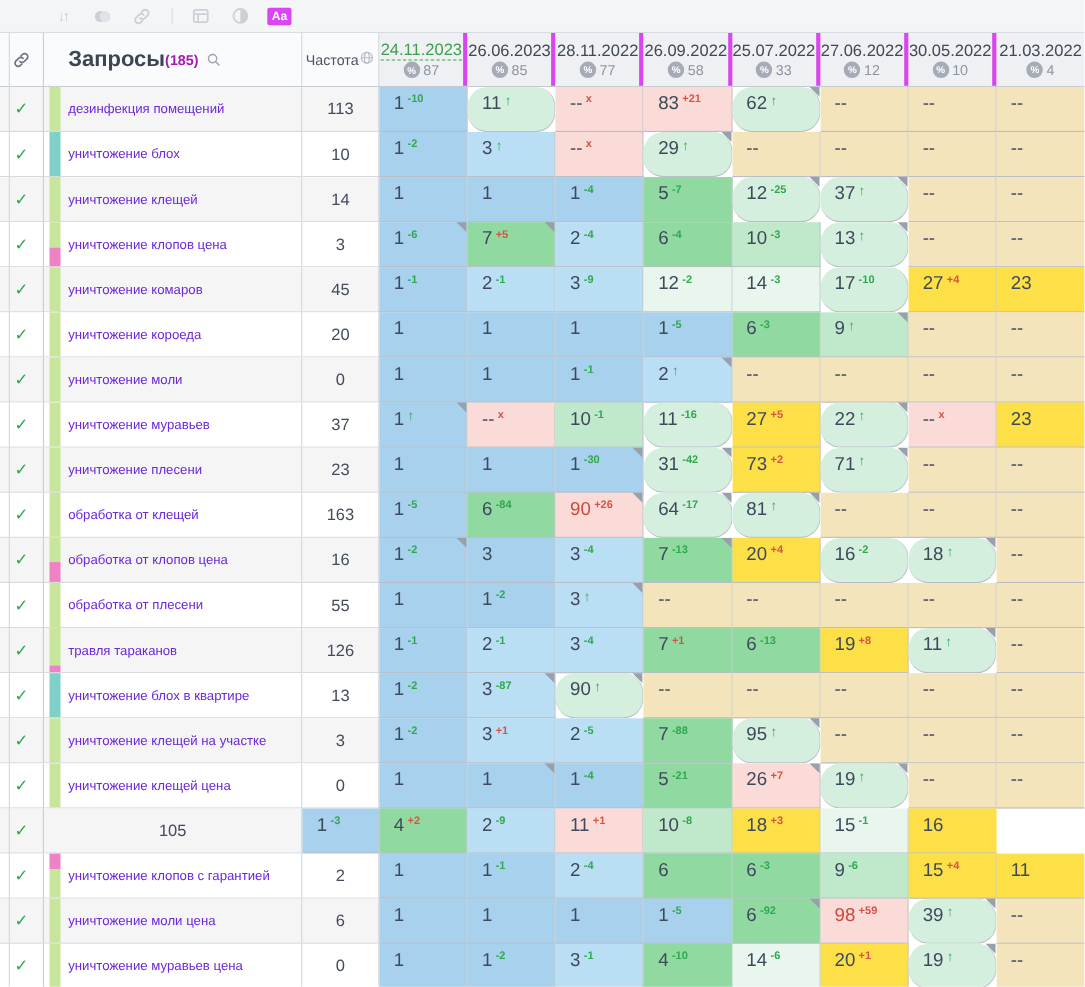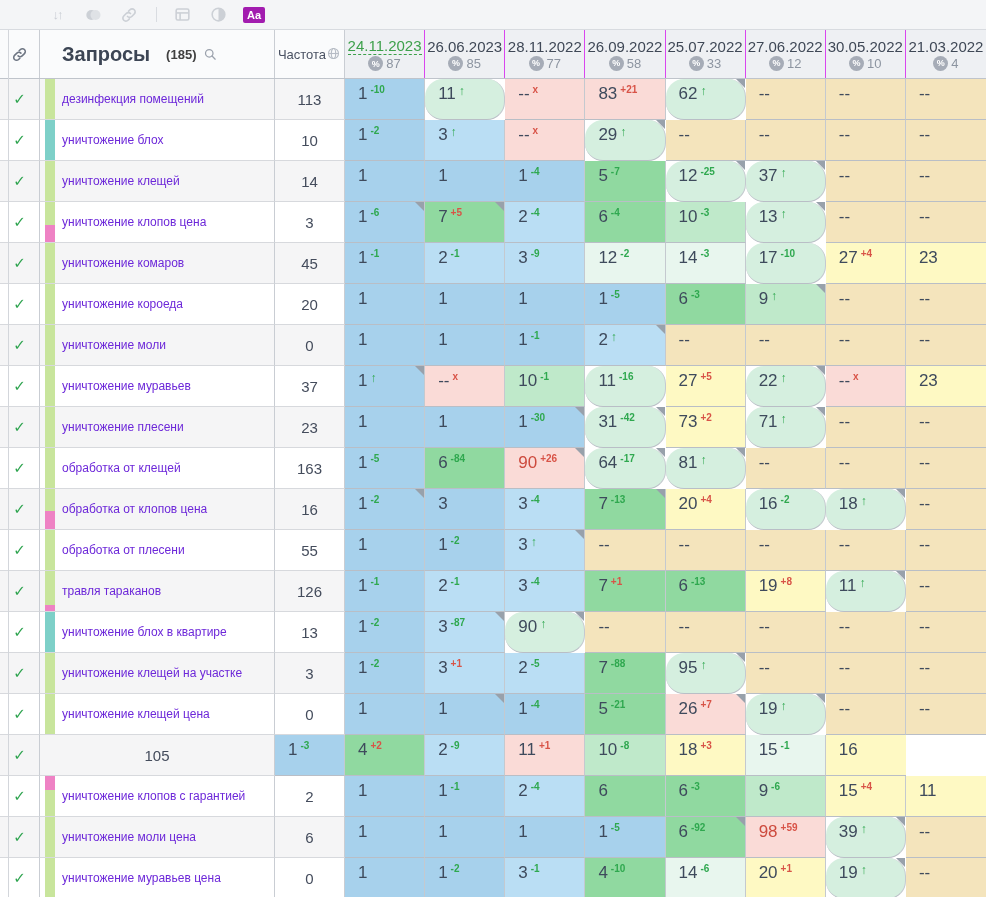--- a/index.html
+++ b/index.html
@@ -14,39 +14,39 @@
   .toolbar{
     height:30px;background:#f4f5f7;border-bottom:1px solid #d8dbe0;
     display:flex;align-items:center;padding-left:46px;box-sizing:border-box;
   }
   .tb-ico{display:inline-flex;align-items:center;justify-content:center;
     width:22px;height:20px;margin-right:14px;color:#c9cdd4;}
   .tb-ico svg{display:block;}
   .tb-sort{font-size:13px;letter-spacing:-2px;color:#c9cdd4;font-weight:bold;}
   .tb-div{width:1px;height:15px;background:#d9dce1;margin:0 14px 0 2px;}
   .tb-aa{
-    background:#a21caf;color:#fff;font-size:11px;font-weight:bold;
+    background:#d946ef;color:#fff;font-size:11px;font-weight:bold;
     padding:2px 4px;border-radius:2px;line-height:12px;
   }
 
   
   .hrow,.row{display:grid;grid-template-columns:40px 235px 70px repeat(8,1fr);}
   .hrow{height:48px;border-bottom:1px solid #bfc4cb;background:#f7f8fa;}
   .row{height:41px;}
   .cell{box-sizing:border-box;position:relative;}
 
   
   .hcell{border-right:1px solid #c9cdd3;display:flex;align-items:center;justify-content:center;background:#fafbfc;}
   .hcell.kw{justify-content:flex-start;padding-left:22px;}
   .h-queries{font-size:20px;font-weight:bold;color:#3c4554;}
-  .h-count{font-size:13px;font-weight:bold;color:#404040;margin-left:16px;}
+  .h-count{font-size:13px;font-weight:bold;color:#a21caf;margin-left:0;}
   .h-search{margin-left:7px;display:inline-flex;}
   .h-freq{display:flex;flex-direction:row;align-items:center;justify-content:center;}
   .h-freq-label{font-size:13px;color:#4a5263;}
-  .dhcell{background:#eef0f3;border-right:1px solid #d946ef;
+  .dhcell{background:#eef0f3;border-right:4px solid #d946ef;
     display:flex;flex-direction:column;align-items:center;justify-content:center;}
   .dhcell:last-child{border-right:none;}
   .d-date{font-size:15px;color:#3f4856;line-height:17px;}
   .d-date.active{color:#3da04b;border-bottom:1px dashed #3da04b;}
   .d-pct{display:flex;align-items:center;margin-top:1px;}
   .pct-circle{width:15px;height:15px;border-radius:50%;background:#a6acb7;color:#fff;
     font-size:9px;font-weight:bold;display:inline-flex;align-items:center;justify-content:center;margin-right:3px;}
   .pct-num{font-size:13px;color:#8d95a1;}
 
   
@@ -72,21 +72,21 @@
   .sup{font-size:10px;vertical-align:6px;margin-left:3px;font-weight:bold;}
   .sup.g{color:#2fa84f;}
   .sup.r{color:#d85347;}
   .sup.up{font-size:12px;vertical-align:4px;font-weight:normal;}
   .bg-b1{background:#a7d1ec;}
   .bg-b2{background:#badef4;}
   .bg-g1{background:#90d9a0;}
   .bg-g2{background:#bfe9ca;}
   .bg-p1{background:#d5efdf;border-radius:18px;}
   .bg-p2{background:#e8f6ee;}
-  .bg-w{background:#fef9c3;}
+  .bg-w{background:#fde047;}
   .bg-pk{background:#fadbd7;}
   .bg-t{background:#f4e4bc;}
   .fold{position:absolute;top:0;right:0;width:0;height:0;
     border-top:9px solid #98a1ab;border-left:9px solid transparent;}
 
   .gutter-line{position:absolute;left:8px;top:30px;bottom:0;width:1px;background:#d3d6db;}
 </style>
 </head>
 <body>
 

